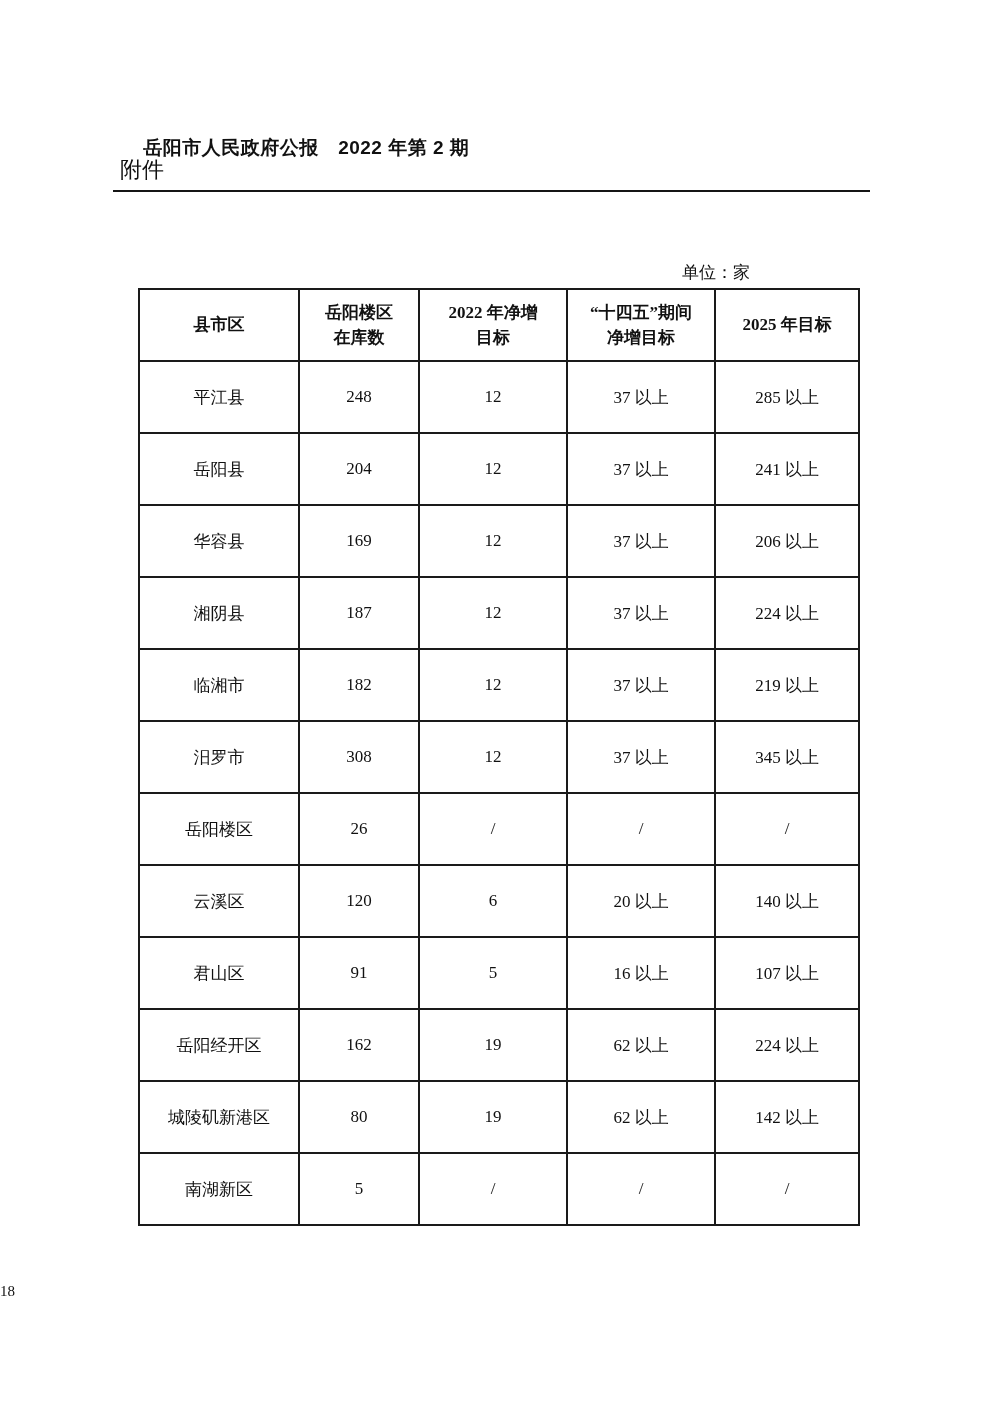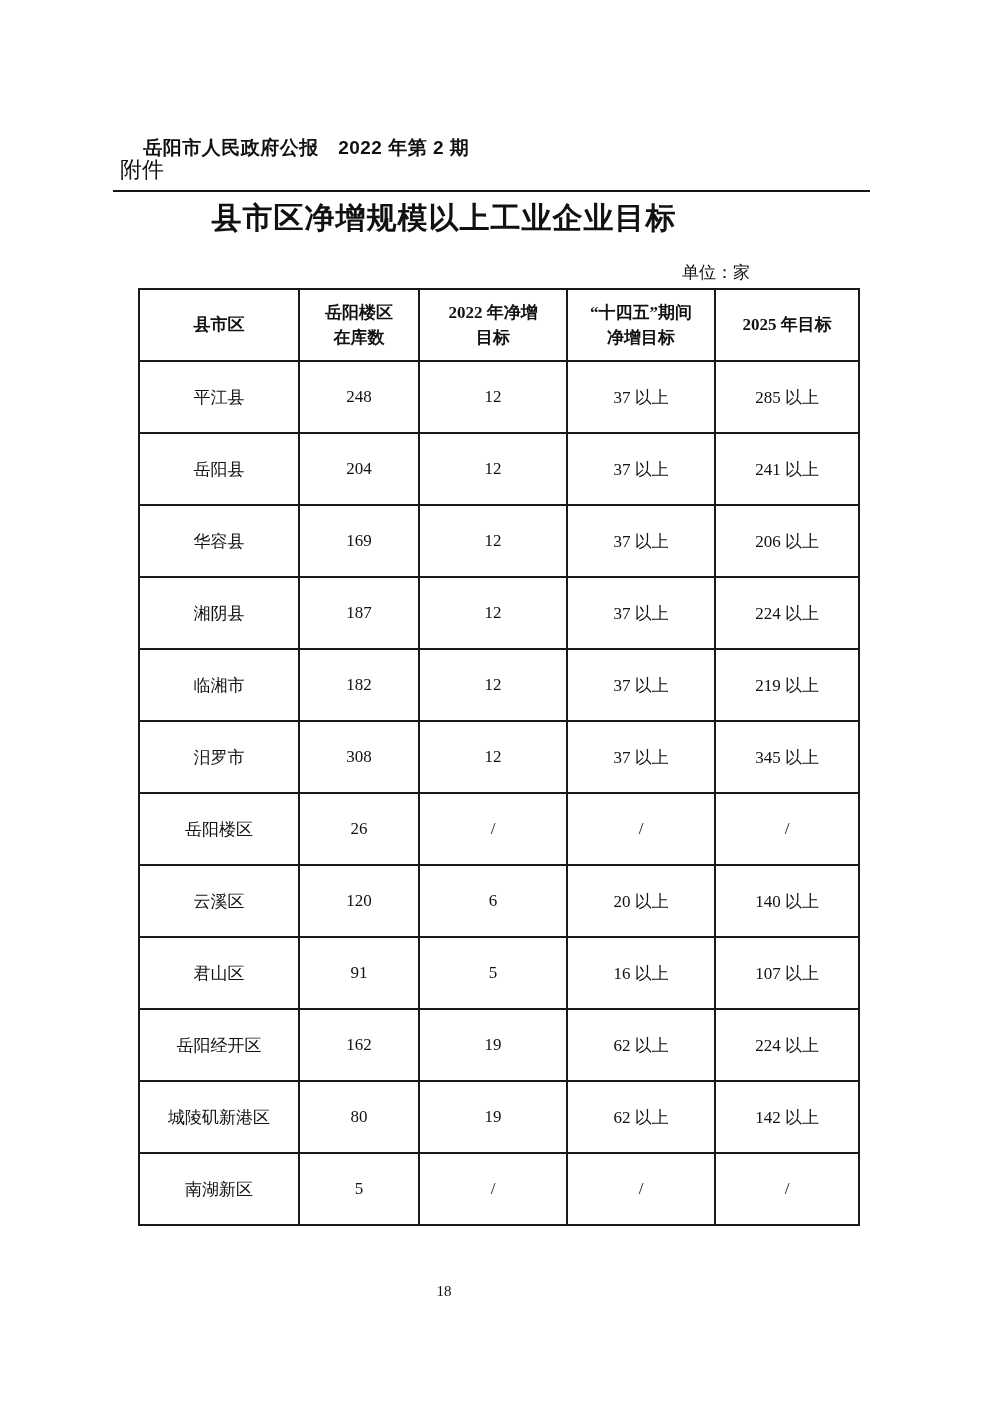--- a/index.html
+++ b/index.html
@@ -78,36 +78,35 @@
   }
   table.targets td {
     font-weight: normal;
     height: 70px;
   }
   .page-number {
     position: absolute;
     left: 0;
     right: 0;
     top: 1283px;
-    text-align: center;
+    text-align: left;
     font-size: 15px;
   }
 </style>
 </head>
 <body>
 
 <div class="page">
 
   <div class="gazette-header">
     <span>岳阳市人民政府公报　2022 年第 2 期</span>
   </div>
 
   <div class="attachment">附件</div>
 
-  <h1 class="doc-title">县市区净增规模以上工业企业目标</h1>
 
   <div class="unit-note">单位：家</div>
 
   <table class="targets">
     <colgroup id="targets-colgroup">
         <col style="width: 160px;">
         <col style="width: 120px;">
         <col style="width: 148px;">
         <col style="width: 148px;">
         <col style="width: 144px;">

